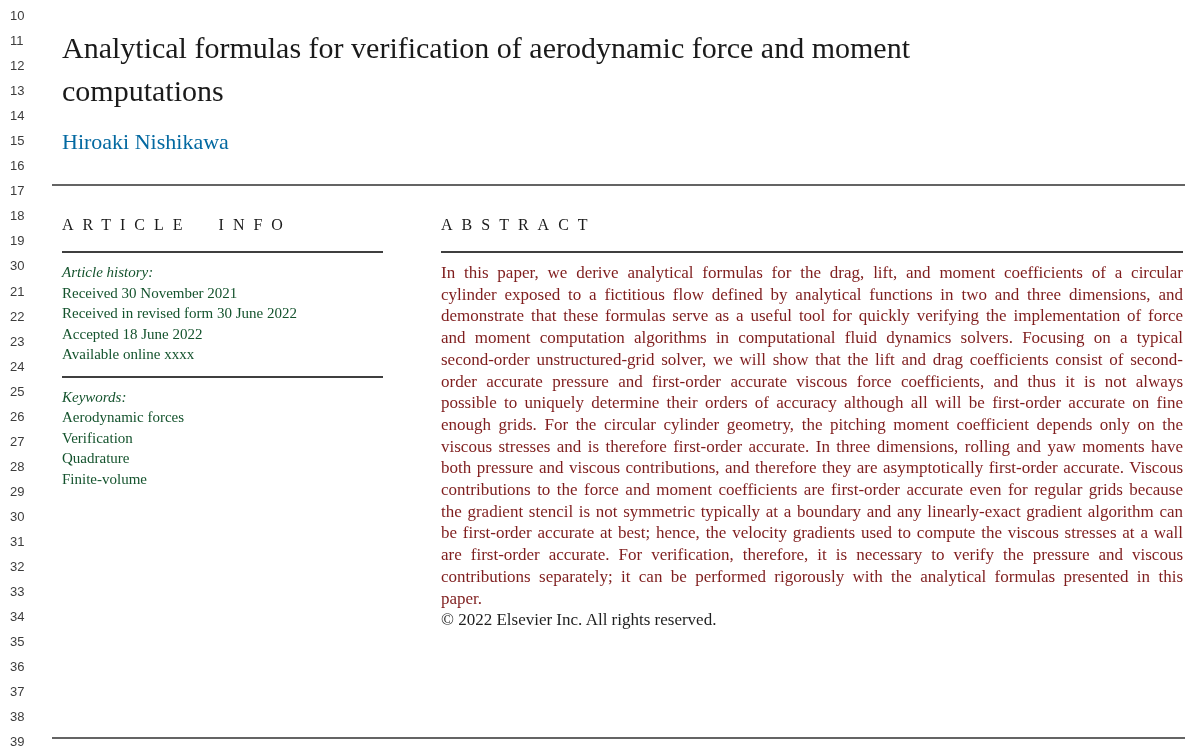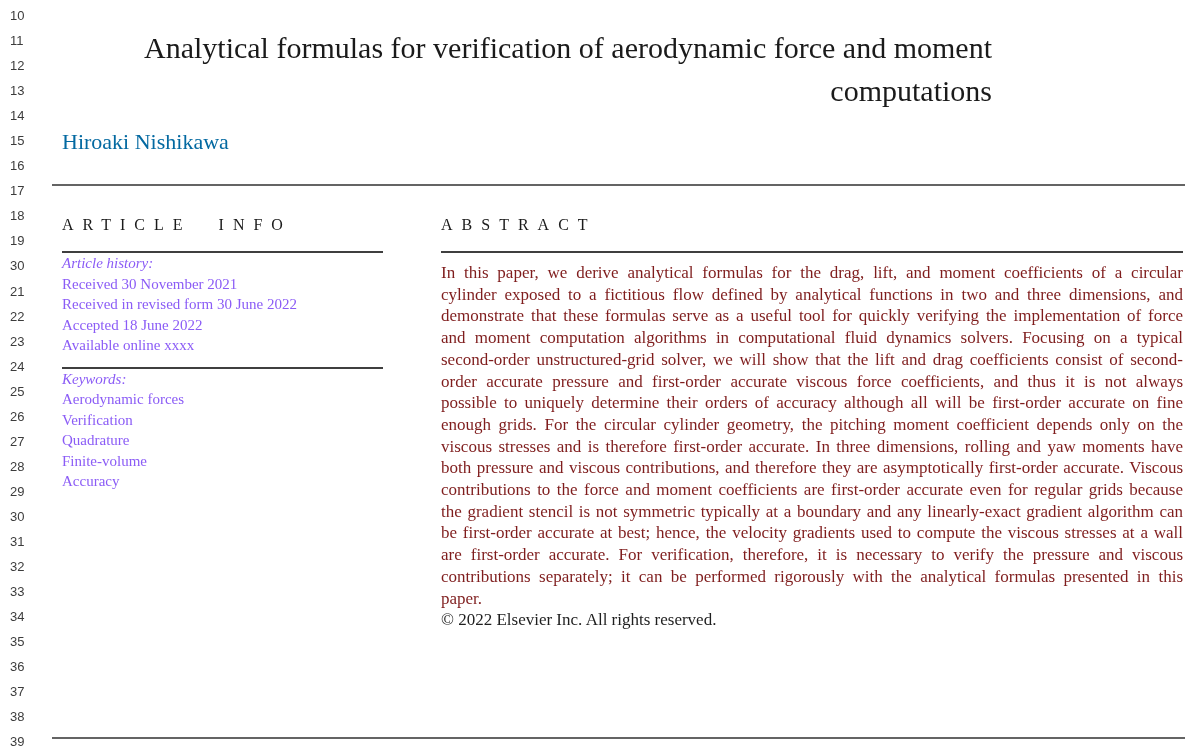--- a/index.html
+++ b/index.html
@@ -73,23 +73,24 @@
     border-top: 2px solid #3f3f3f;
     margin-top: 17px;
   }
   .mid-rule {
     height: 0;
     border-top: 2px solid #3f3f3f;
     margin-top: 11px;
   }
 
   .info-block {
+    margin-top: 9px;
     font-size: 15px;
     line-height: 20.5px;
-    color: #8b5cf6;
+    color: #14532d;
   }
   .info-label { font-style: italic; }
 
   .abstract-text {
     margin-top: 9px;
     font-size: 17px;
     line-height: 21.7px;
     text-align: justify;
     word-spacing: 1px;
     color: #7f1d1d;
@@ -132,21 +133,21 @@
       <div class="line-number">32</div>
       <div class="line-number">33</div>
       <div class="line-number">34</div>
       <div class="line-number">35</div>
       <div class="line-number">36</div>
       <div class="line-number">37</div>
       <div class="line-number">38</div>
       <div class="line-number">39</div>
     </div>
 
-  <h1 class="article-title" style="margin:0; font-weight:normal;text-align:right;">Analytical formulas for verification of aerodynamic force and moment computations</h1>
+  <h1 class="article-title" style="margin:0; font-weight:normal;">Analytical formulas for verification of aerodynamic force and moment computations</h1>
 
   <div class="author-name">Hiroaki Nishikawa</div>
 
   <div class="rule-full rule-top-pos"></div>
 
   <div class="col article-info-col">
     <div class="col-heading">ARTICLE INFO</div>
     <div class="head-rule"></div>
 
     <div class="info-block">
@@ -161,21 +162,20 @@
 
     <div class="mid-rule"></div>
 
     <div class="info-block">
       <div class="info-label">Keywords:</div>
       <div>
           <div class="keyword-item">Aerodynamic forces</div>
           <div class="keyword-item">Verification</div>
           <div class="keyword-item">Quadrature</div>
           <div class="keyword-item">Finite-volume</div>
-          <div class="keyword-item">Accuracy</div>
         </div>
     </div>
   </div>
 
   <div class="col abstract-col">
     <div class="col-heading">ABSTRACT</div>
     <div class="head-rule"></div>
 
     <p class="abstract-text" style="margin-bottom:0;">In this paper, we derive analytical formulas for the drag, lift, and moment coefficients of a circular cylinder exposed to a fictitious flow defined by analytical functions in two and three dimensions, and demonstrate that these formulas serve as a useful tool for quickly verifying the implementation of force and moment computation algorithms in computational fluid dynamics solvers. Focusing on a typical second-order unstructured-grid solver, we will show that the lift and drag coefficients consist of second-order accurate pressure and first-order accurate viscous force coefficients, and thus it is not always possible to uniquely determine their orders of accuracy although all will be first-order accurate on fine enough grids. For the circular cylinder geometry, the pitching moment coefficient depends only on the viscous stresses and is therefore first-order accurate. In three dimensions, rolling and yaw moments have both pressure and viscous contributions, and therefore they are asymptotically first-order accurate. Viscous contributions to the force and moment coefficients are first-order accurate even for regular grids because the gradient stencil is not symmetric typically at a boundary and any linearly-exact gradient algorithm can be first-order accurate at best; hence, the velocity gradients used to compute the viscous stresses at a wall are first-order accurate. For verification, therefore, it is necessary to verify the pressure and viscous contributions separately; it can be performed rigorously with the analytical formulas presented in this paper.</p>
 

